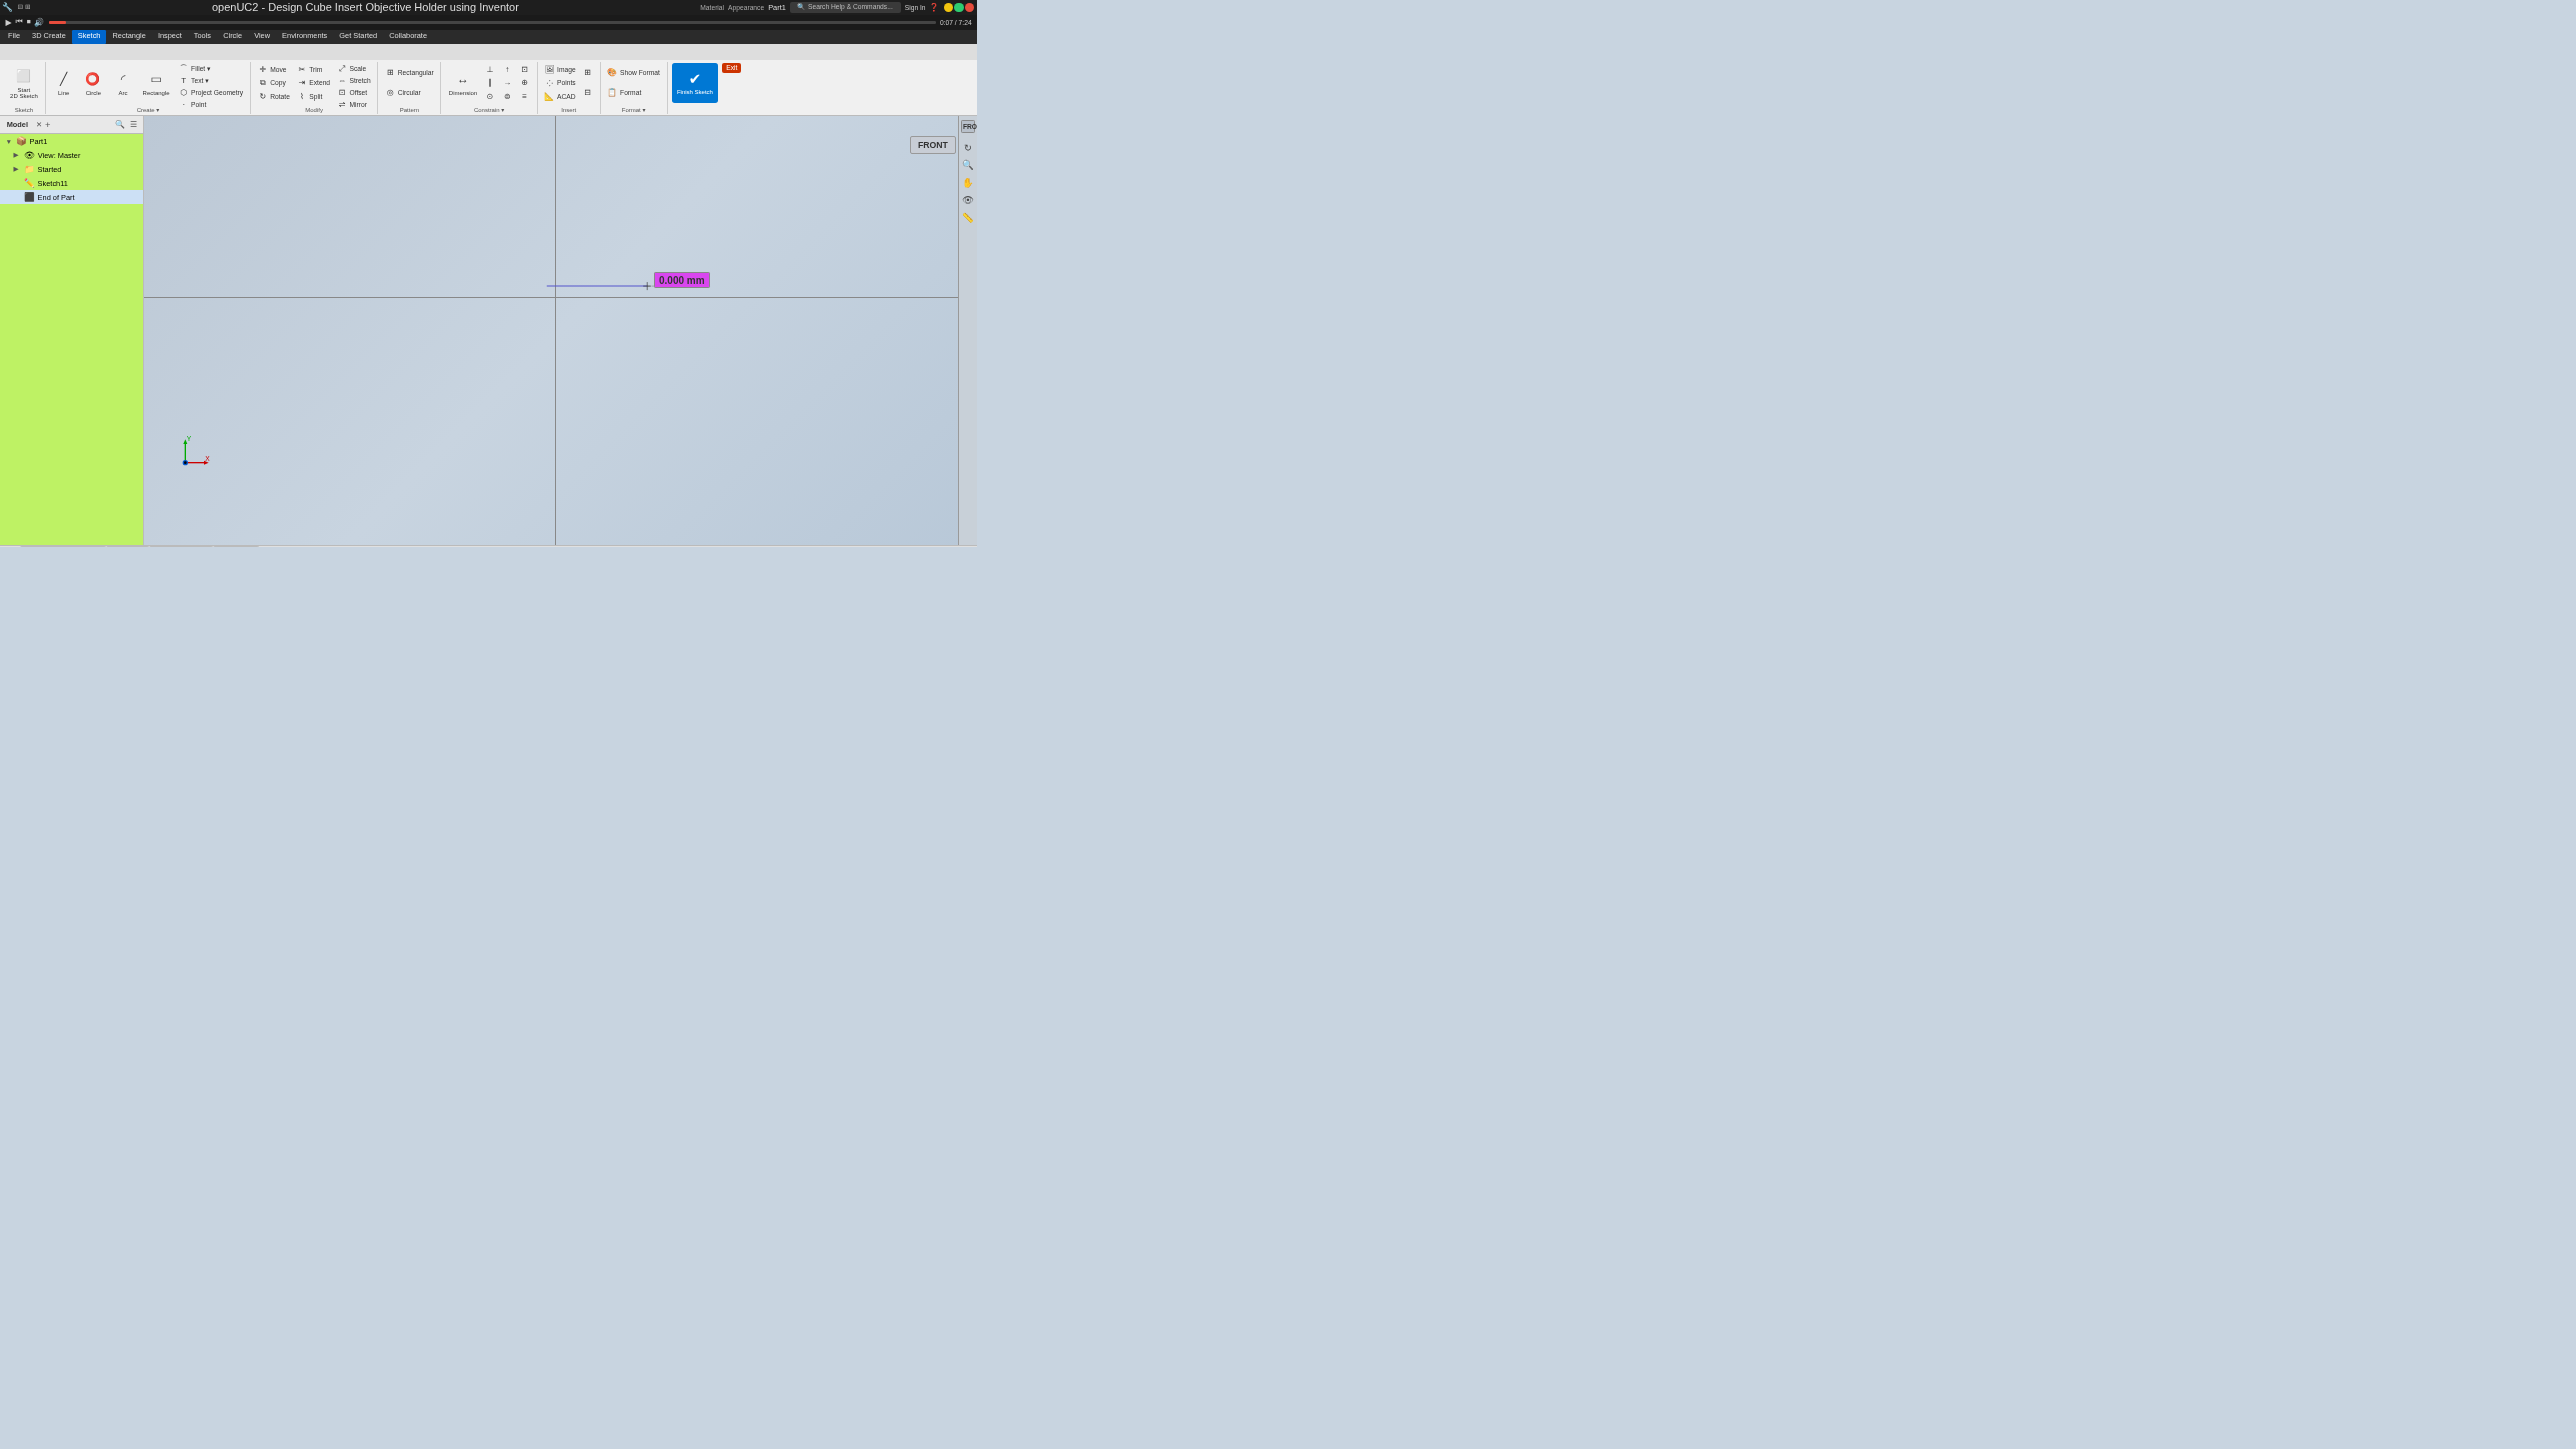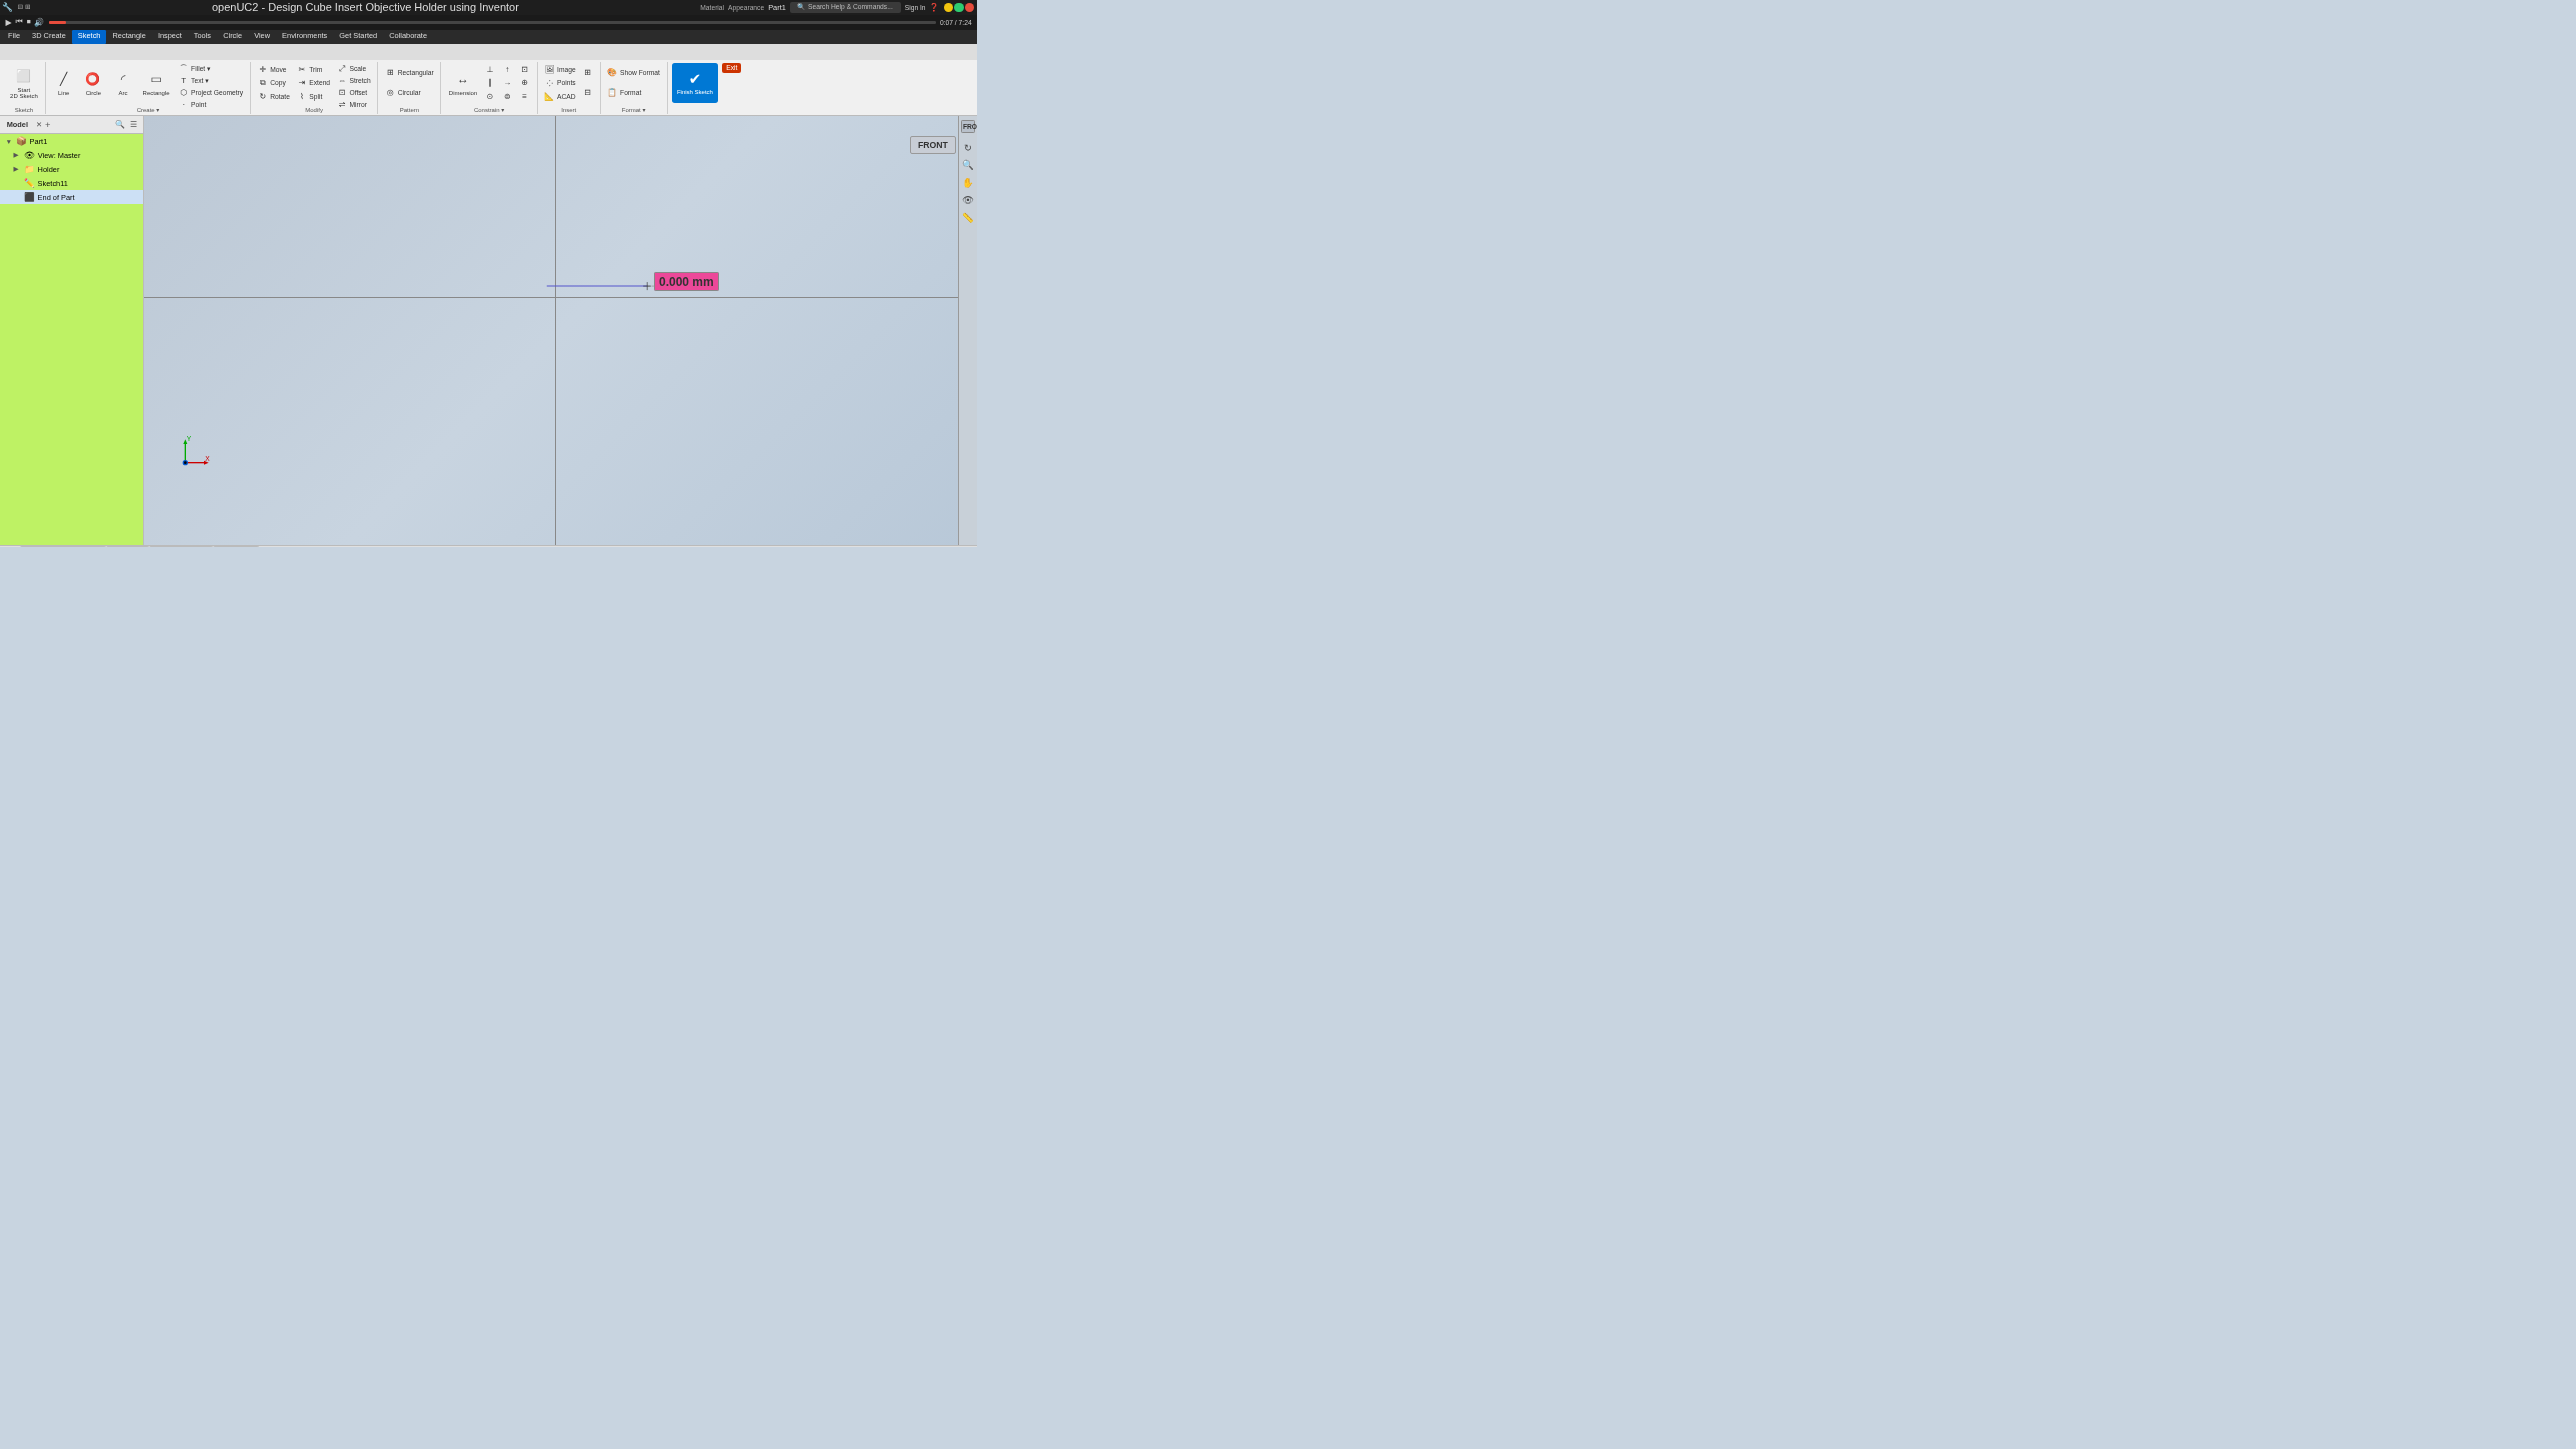--- a/index.html
+++ b/index.html
@@ -248,24 +248,24 @@
     }
     
     #origin-marker {
       position: absolute;
       left: 28px;
       bottom: 67px;
     }
     
     #dimension-tooltip {
       position: absolute;
-      background: #ec4899;
+      background: #d946ef;
       border: 0.7px solid #888;
       padding: 1.3px 4px;
-      font-size: 12px;
+      font-size: 10px;
       font-weight: bold;
       color: #333;
       border-radius: 1.3px;
       top: 156px;
       left: 510px;
     }
     .right-panel-btn {
       width: 14.8px;
       height: 14.8px;
       display: flex;
@@ -680,21 +680,21 @@
       <span>Part1</span>
     </div>
     <div class="sidebar-item" style="padding-left:13.4px;">
       <span class="expand-btn">▶</span>
       <span class="item-icon">👁</span>
       <span>View: Master</span>
     </div>
     <div class="sidebar-item" style="padding-left:13.4px;">
       <span class="expand-btn">▶</span>
       <span class="item-icon">📁</span>
-      <span>Holder</span>
+      <span>Started</span>
     </div>
     <div class="sidebar-item" style="padding-left:13.4px;">
       <span class="expand-btn" style="width:8px;"></span>
       <span class="item-icon">✏️</span>
       <span>Sketch11</span>
     </div>
     <div class="sidebar-item selected" style="padding-left:13.4px;">
       <span class="expand-btn" style="width:8px;"></span>
       <span class="item-icon">⬛</span>
       <span>End of Part</span>

